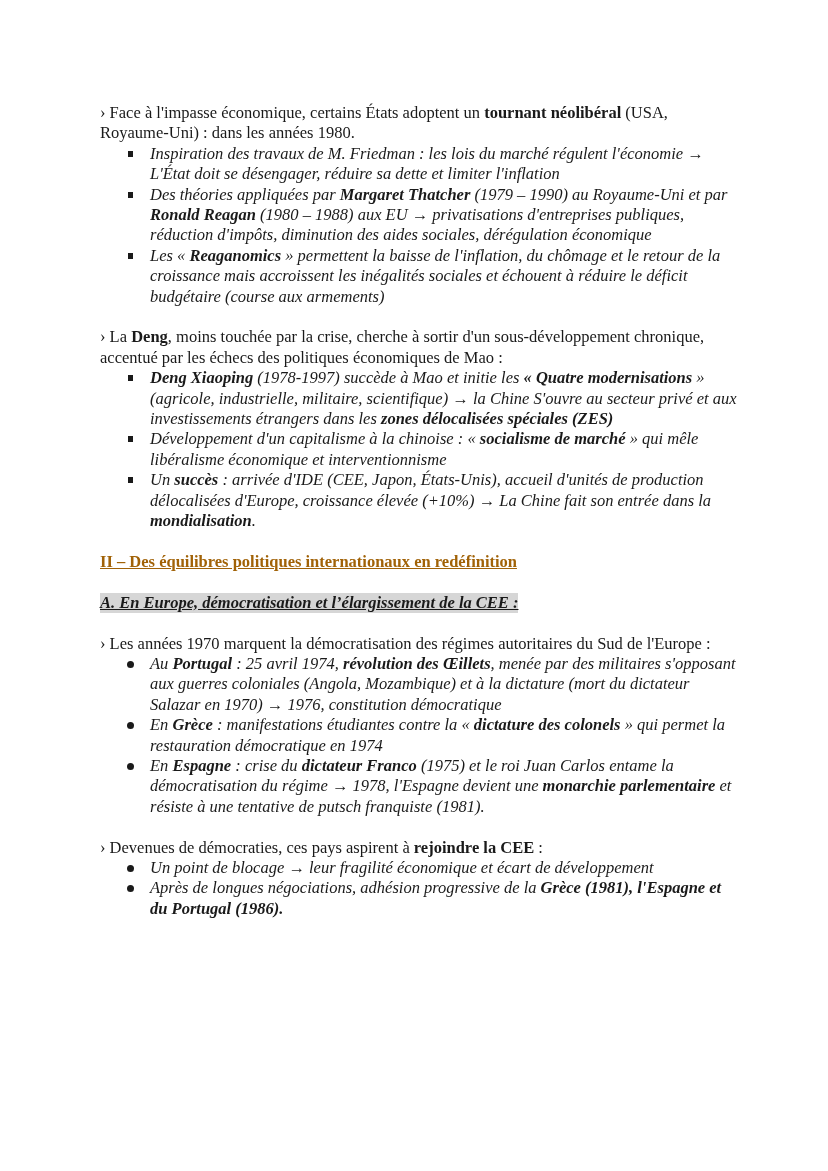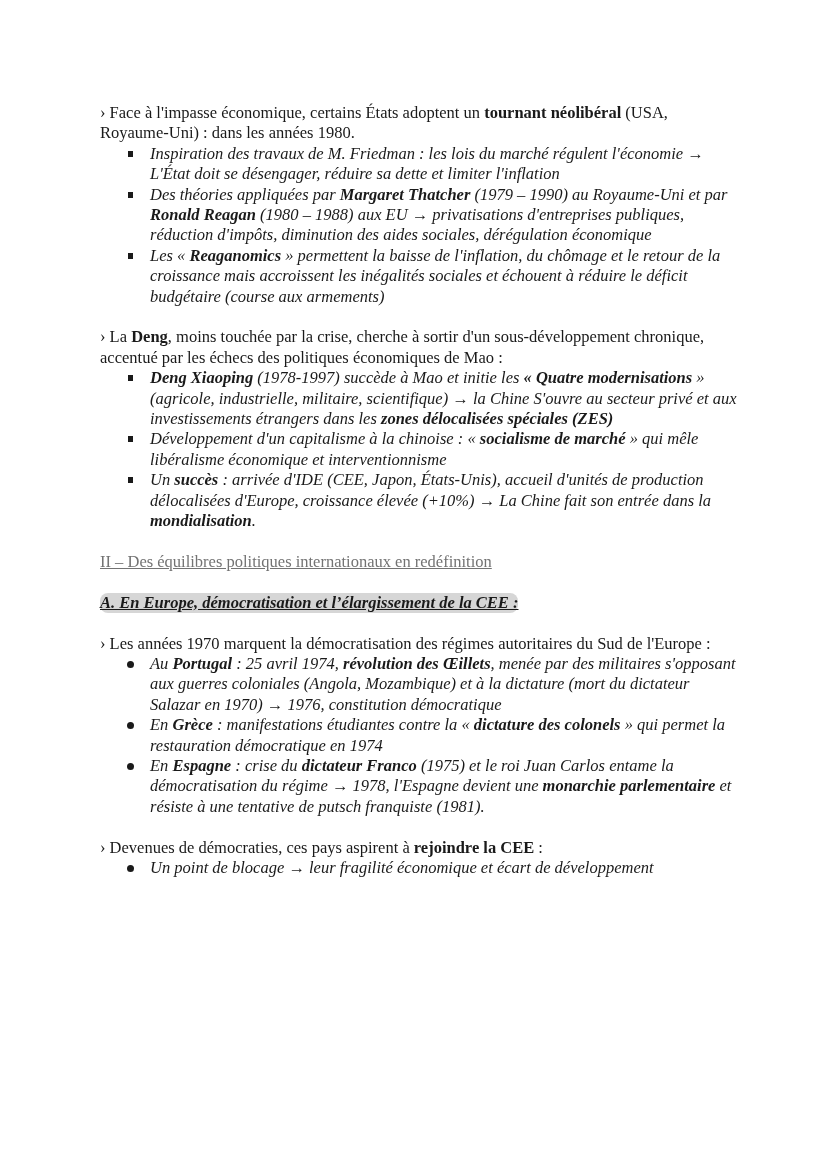--- a/index.html
+++ b/index.html
@@ -15,22 +15,22 @@
   li { position: relative; padding-left: 50px; }
   ul.sq li::before {
     content: ""; position: absolute; left: 28px; top: 7px;
     width: 5px; height: 6px; background: #1a1a1a;
   }
   ul.dot li::before {
     content: ""; position: absolute; left: 27px; top: 7px;
     width: 7px; height: 7px; border-radius: 50%; background: #1a1a1a;
   }
   b { font-weight: bold; }
-  .h2 { color: #737373; text-decoration: underline; font-weight: normal; font-size: 16.5px; }
-  .h3 { display: inline-block; background: #d6d6d6; font-style: italic; font-weight: bold; text-decoration: underline; border-radius: 8px; }
+  .h2 { color: #a16207; text-decoration: underline; font-weight: bold; font-size: 16.5px; }
+  .h3 { display: inline-block; background: #d6d6d6; font-style: italic; font-weight: bold; text-decoration: underline; }
 </style>
 </head>
 <body>
 
 <div class="page">
   <p><span>› Face à l'impasse économique, certains États adoptent un </span><b>tournant néolibéral</b><span> (USA, Royaume-Uni) : dans les années 1980.</span></p>
   <ul class="sq">
       <li><span>Inspiration des travaux de M. Friedman : les lois du marché régulent l'économie → L'État doit se désengager, réduire sa dette et limiter l'inflation</span></li>
       <li><span>Des théories appliquées par </span><b>Margaret Thatcher</b><span> (1979 – 1990) au Royaume-Uni et par </span><b>Ronald Reagan</b><span> (1980 – 1988) aux EU → privatisations d'entreprises publiques, réduction d'impôts, diminution des aides sociales, dérégulation économique</span></li>
       <li><span>Les « </span><b>Reaganomics</b><span> » permettent la baisse de l'inflation, du chômage et le retour de la croissance mais accroissent les inégalités sociales et échouent à réduire le déficit budgétaire (course aux armements)</span></li>
@@ -50,14 +50,15 @@
   <p><span>› Les années 1970 marquent la démocratisation des régimes autoritaires du Sud de l'Europe :</span></p>
   <ul class="dot">
       <li><span>Au </span><b>Portugal</b><span> : 25 avril 1974, </span><b>révolution des Œillets</b><span>, menée par des militaires s'opposant aux guerres coloniales (Angola, Mozambique) et à la dictature (mort du dictateur Salazar en 1970) → 1976, constitution démocratique</span></li>
       <li><span> En </span><b>Grèce</b><span> : manifestations étudiantes contre la « </span><b>dictature des colonels</b><span> » qui permet la restauration démocratique en 1974</span></li>
       <li><span>En </span><b>Espagne</b><span> : crise du </span><b>dictateur Franco</b><span> (1975) et le roi Juan Carlos entame la démocratisation du régime → 1978, l'Espagne devient une </span><b>monarchie parlementaire</b><span> et résiste à une  tentative de putsch franquiste (1981).</span></li>
     </ul>
   <div class="gap"></div>
   <p><span>› Devenues de démocraties, ces pays aspirent à </span><b>rejoindre la CEE</b><span> :</span></p>
   <ul class="dot">
       <li><span> Un point de blocage → leur fragilité économique et écart de développement</span></li>
+      <li><span> Après de longues négociations, adhésion progressive de la </span><b>Grèce (1981), l'Espagne et du Portugal (1986).</b></li>
     </ul>
 </div>
 
 </body></html>

